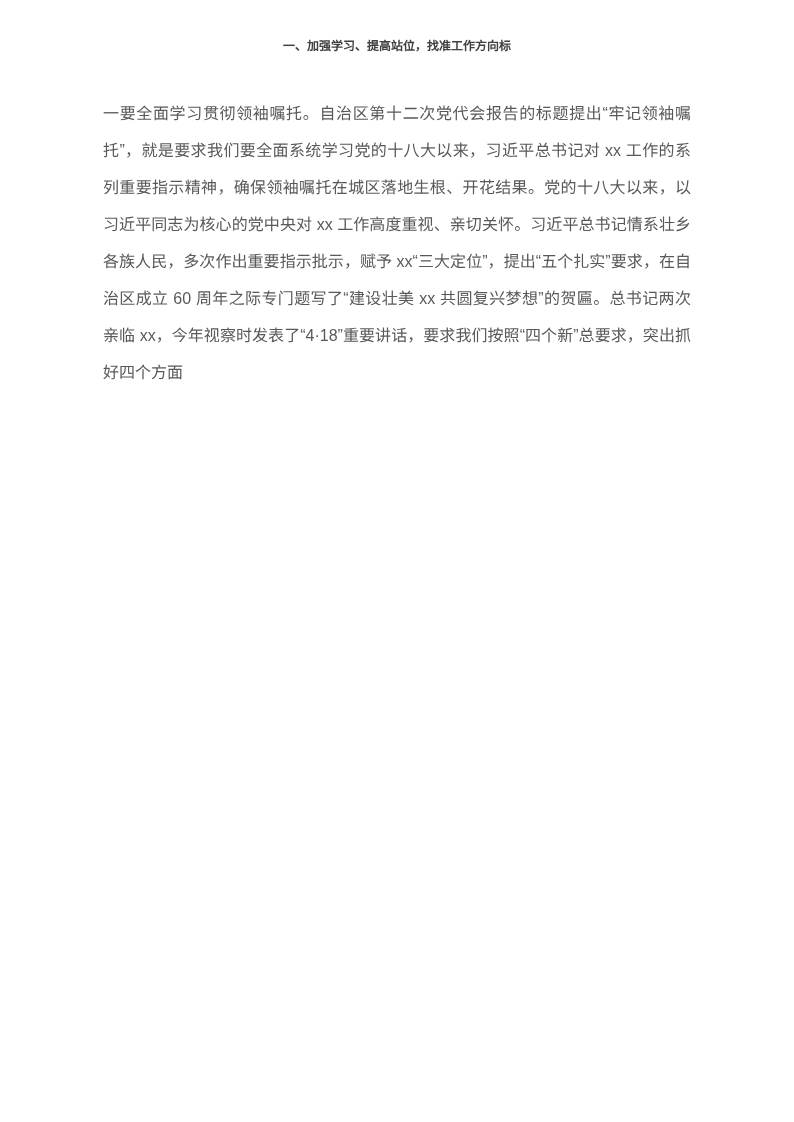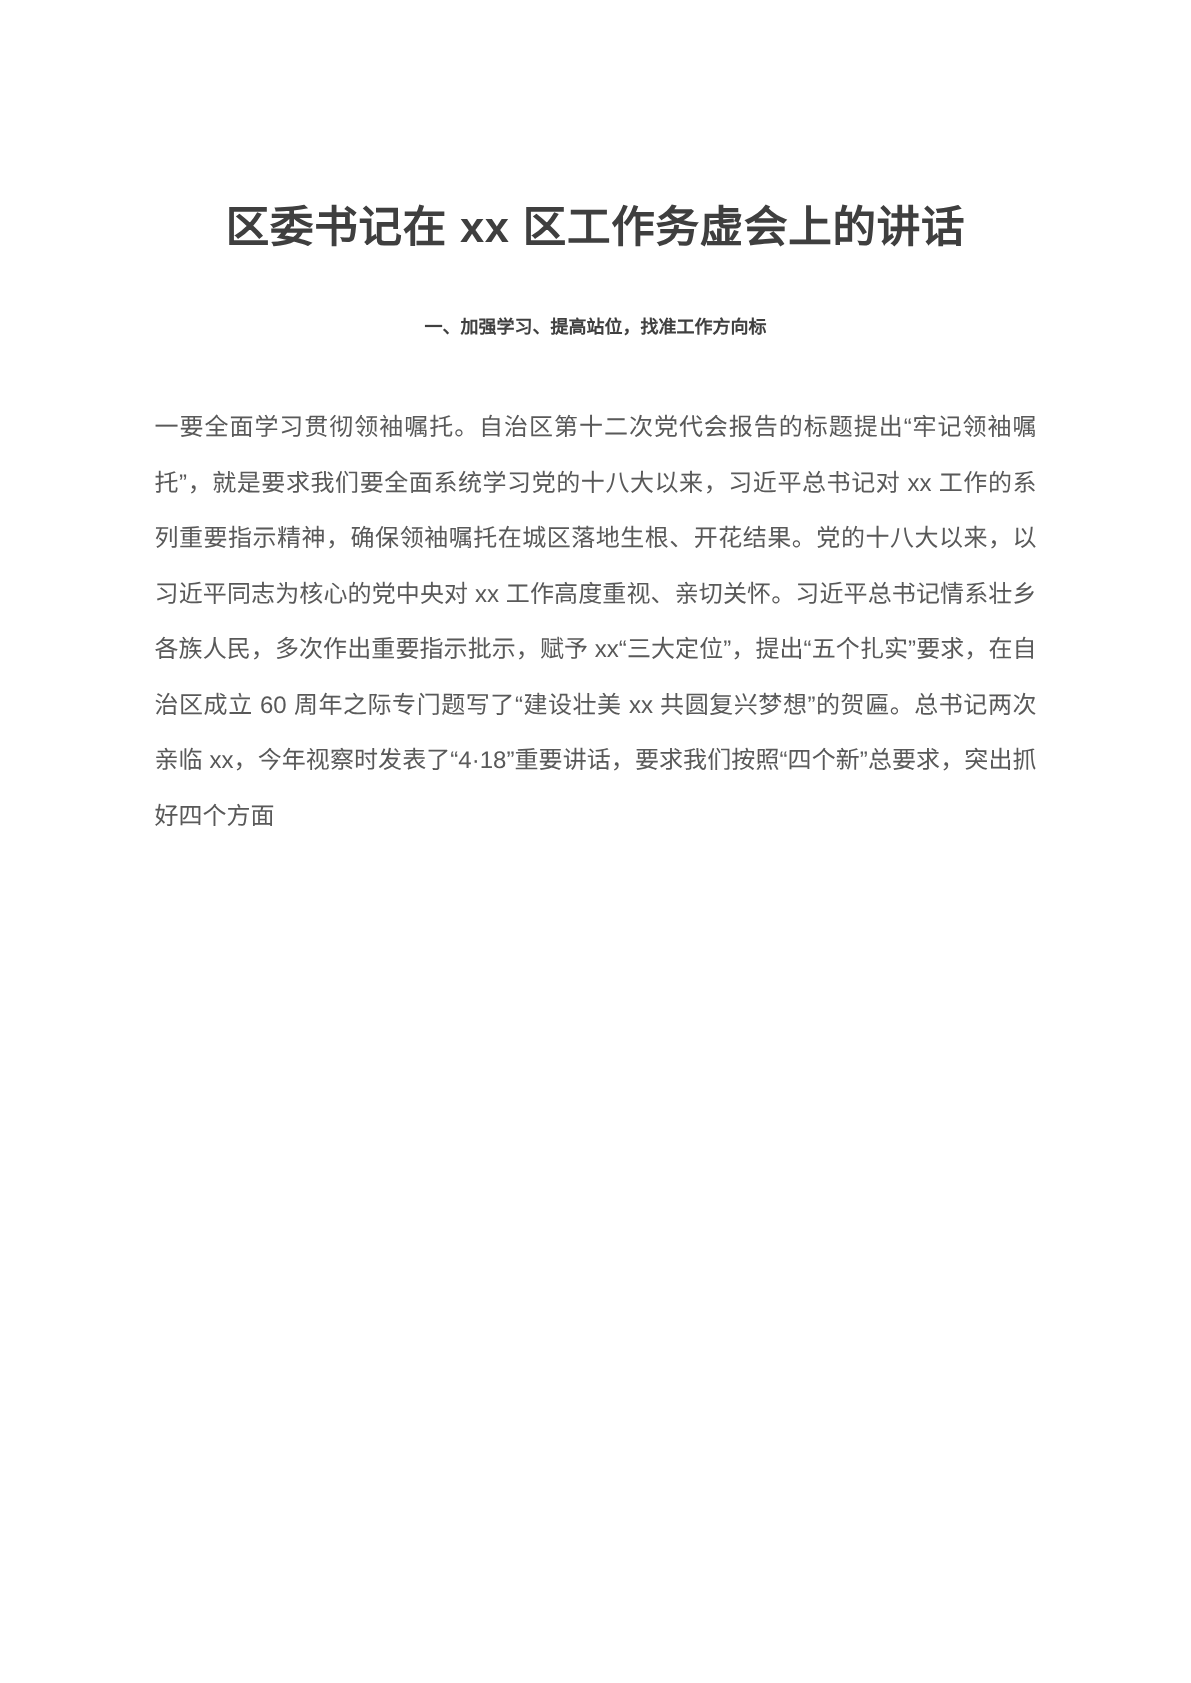--- a/index.html
+++ b/index.html
@@ -59,21 +59,20 @@
     font-weight: 700;
     color: var(--heading-text);
     text-align: center;
   }
 </style>
 </head>
 <body>
 
 <div class="page">
 
-  <h1 class="doc-title">区委书记在 xx 区工作务虚会上的讲话</h1>
 
   <div class="content">
 
 
 
 
     <h2 class="section-heading">一、加强学习、提高站位，找准工作方向标</h2>
 
 
     <p class="para spaced">一要全面学习贯彻领袖嘱托。自治区第十二次党代会报告的标题提出“牢记领袖嘱托”，就是要求我们要全面系统学习党的十八大以来，习近平总书记对 xx 工作的系列重要指示精神，确保领袖嘱托在城区落地生根、开花结果。党的十八大以来，以习近平同志为核心的党中央对 xx 工作高度重视、亲切关怀。习近平总书记情系壮乡各族人民，多次作出重要指示批示，赋予 xx“三大定位”，提出“五个扎实”要求，在自治区成立 60 周年之际专门题写了“建设壮美 xx 共圆复兴梦想”的贺匾。总书记两次亲临 xx，今年视察时发表了“4·18”重要讲话，要求我们按照“四个新”总要求，突出抓好四个方面</p>

